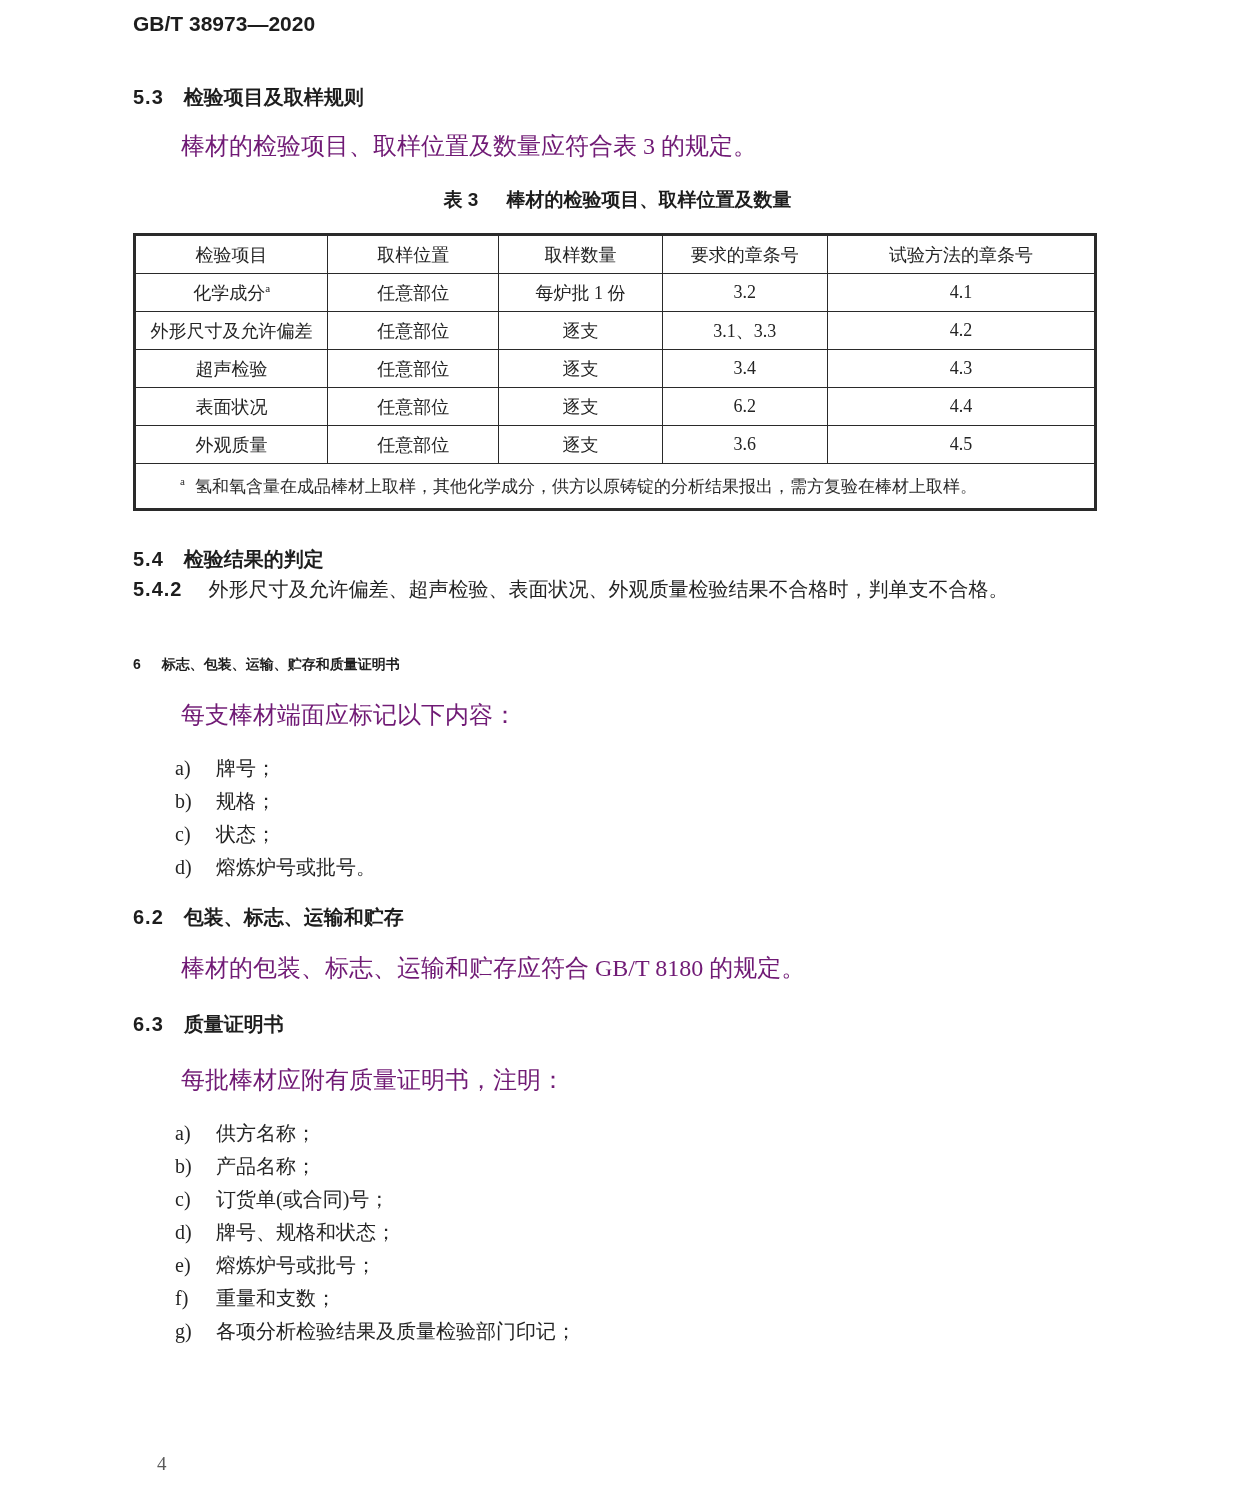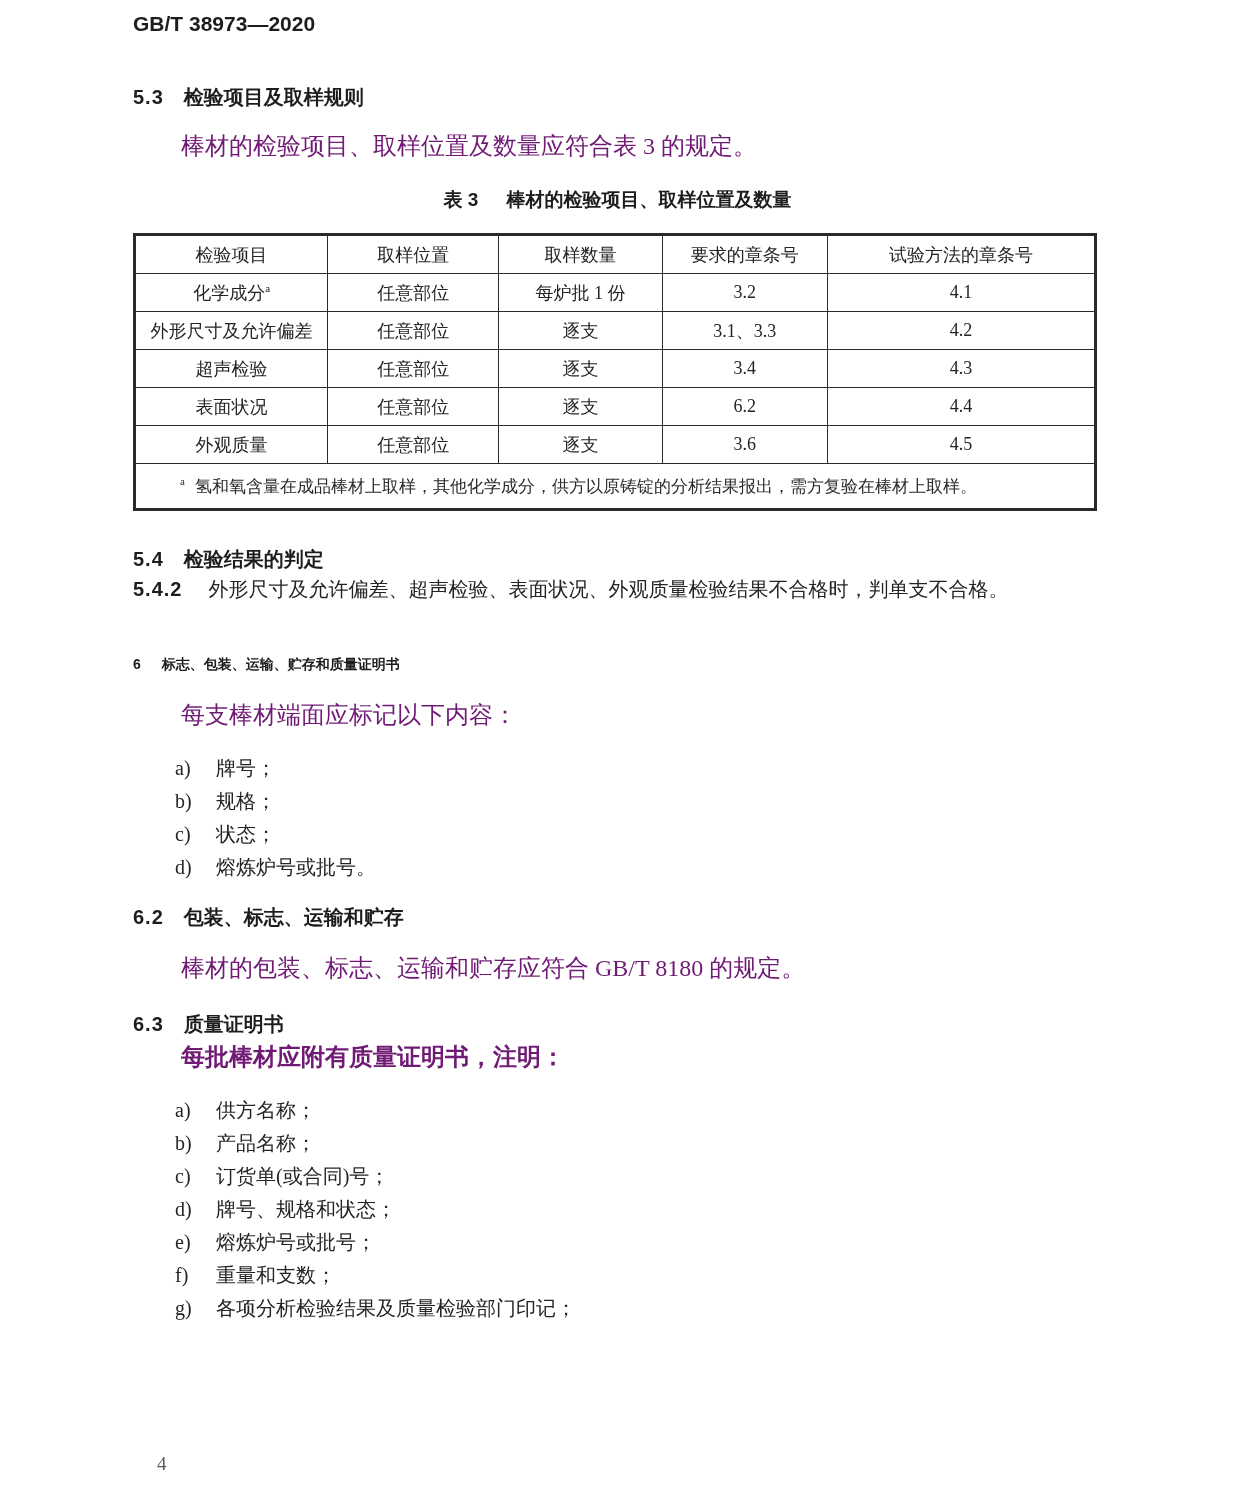--- a/index.html
+++ b/index.html
@@ -48,21 +48,21 @@
   
   .body-p {
     font-size: 24px;
     line-height: 26px;
     color: #701a75;
   }
   .indent { text-indent: 2em; }
   .p-intro1 { margin-top: 24px; }
   .p-intro61 { margin-top: 26px; }
   .p-body62 { margin-top: 26px; }
-  .p-intro63 { margin-top: 8px; font-weight: bold; }
+  .p-intro63 { margin-top: 31px; }
 
   
   .clause {
     margin-top: 20px;
     font-size: 20px;
     line-height: 37px;
     text-align: justify;
     color: #242424;
   }
   .clause.follow { margin-top: 0; }

